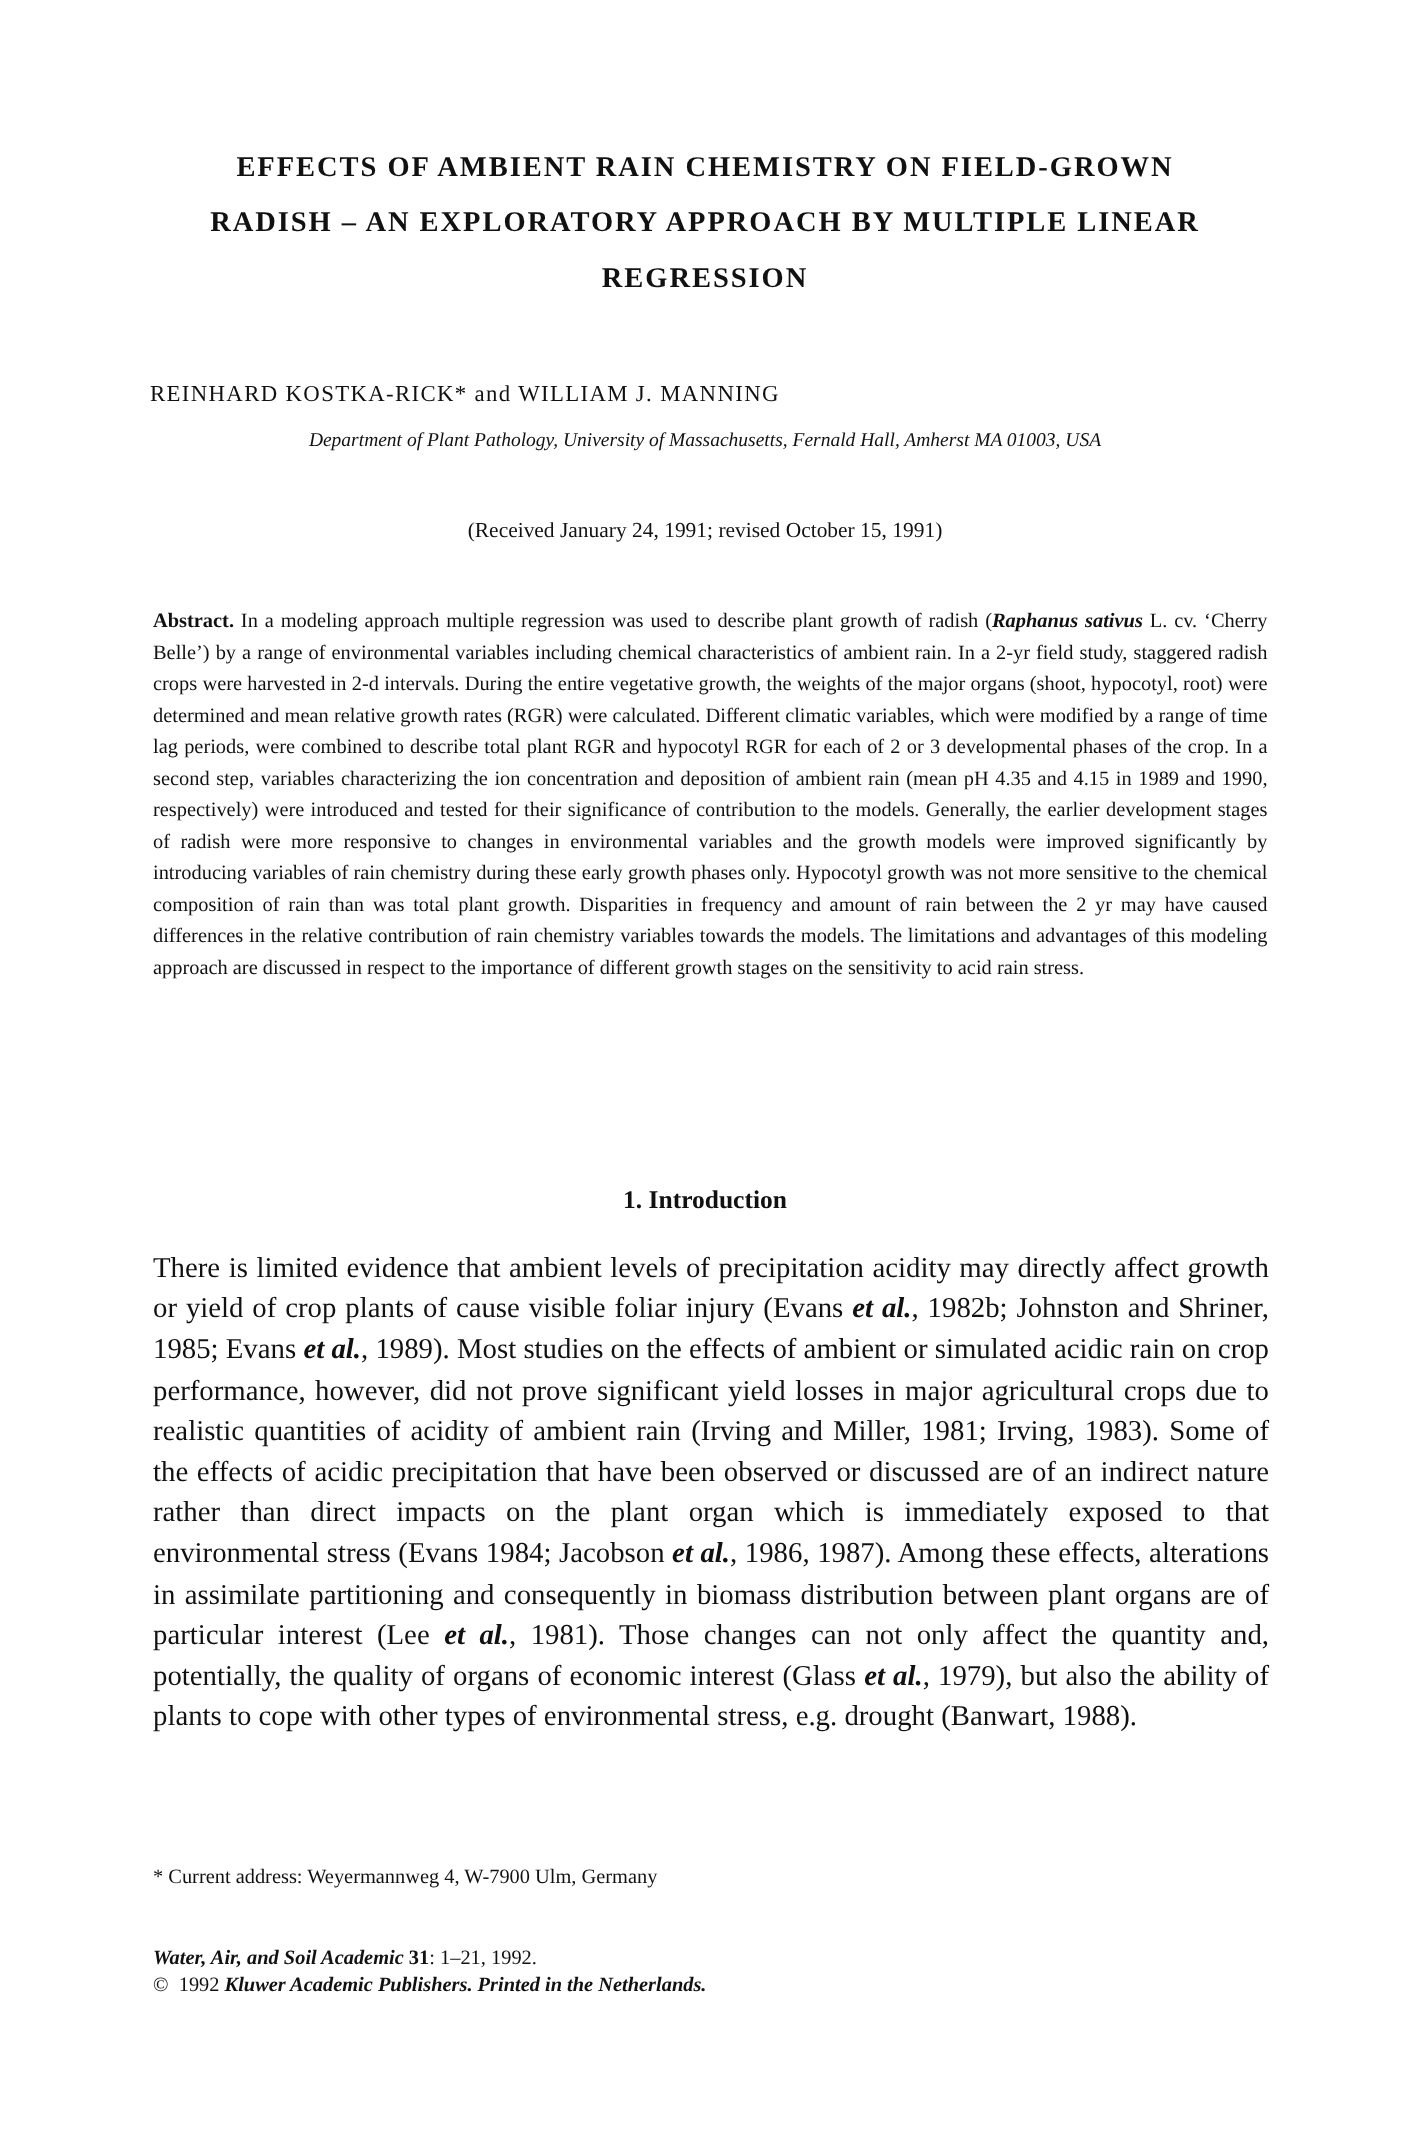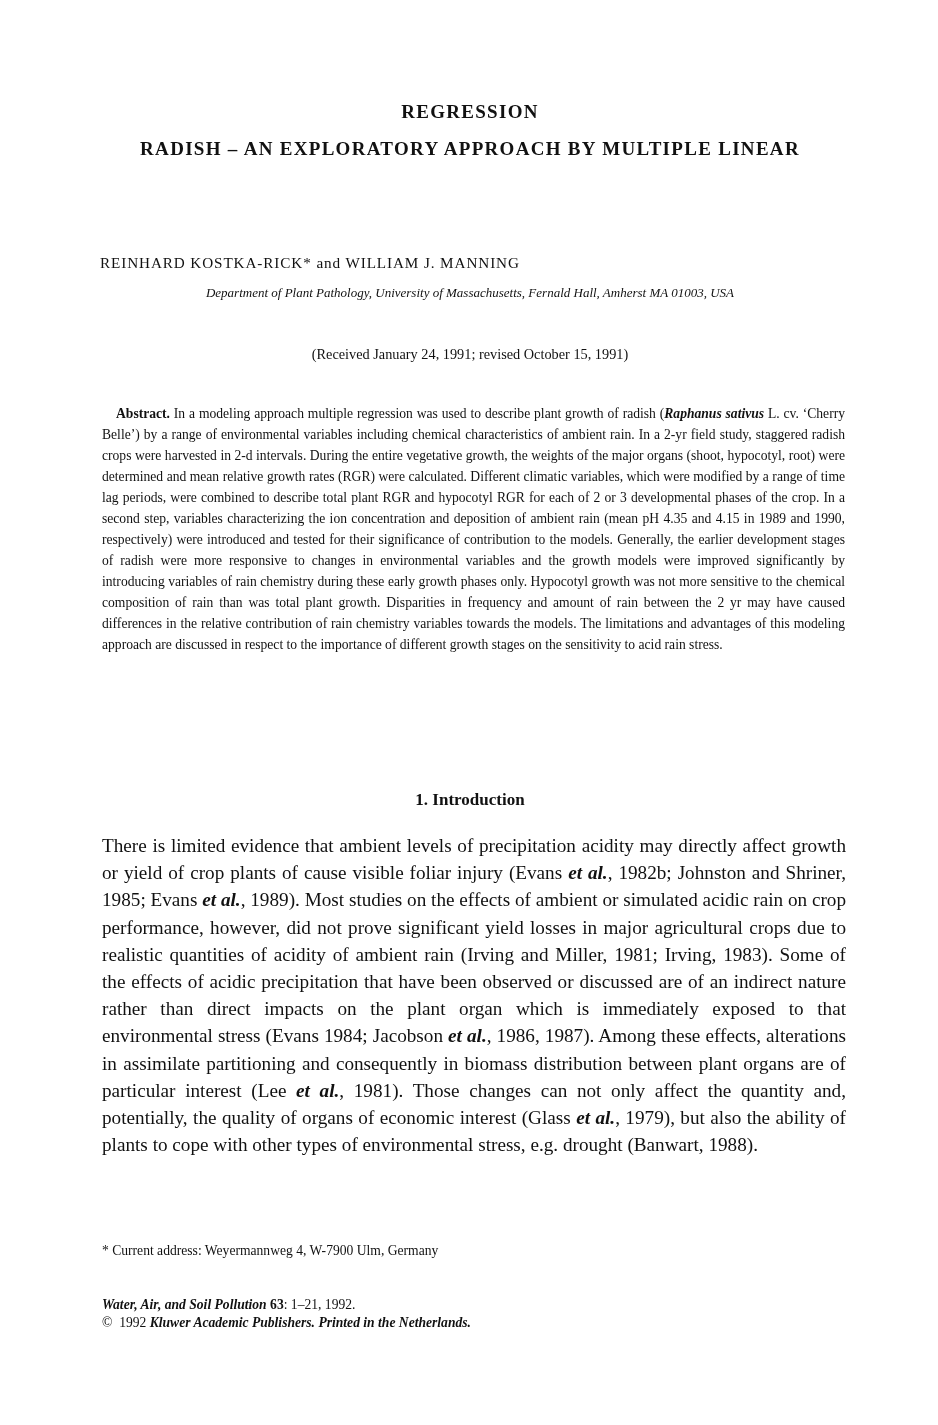--- a/index.html
+++ b/index.html
@@ -3,45 +3,46 @@
 <meta charset="utf-8">
 <style>
   html, body { margin: 0; padding: 0; background: #ffffff; }
   body { width: 938px; height: 1425px; position: relative; overflow: hidden; color: #111; font-family: "Liberation Serif", "DejaVu Serif", serif; }
   .page { position: absolute; left: 0; top: 0; width: 938px; height: 1425px; }
   .title { position: absolute; left: 100px; width: 740px; top: 93px; text-align: center; font-weight: bold; font-size: 19px; letter-spacing: 1.3px; line-height: 37px; }
   .authors { position: absolute; left: 100px; width: 740px; top: 254px; font-size: 15.2px; letter-spacing: 0.9px; }
   .affil { position: absolute; left: 100px; width: 740px; top: 285px; text-align: center; font-size: 13px; font-style: italic; }
   .received { position: absolute; left: 100px; width: 740px; top: 346px; text-align: center; font-size: 14.3px; }
   .abstract { position: absolute; left: 102px; width: 743px; top: 403px; font-size: 13.6px; line-height: 21px; text-align: justify; }
-  .abstract .lbl { font-weight: bold; margin-left: 14px; }
+  .abstract .lbl { font-weight: bold; }
   .section { position: absolute; left: 100px; width: 740px; top: 790px; text-align: center; font-weight: bold; font-size: 17px; }
   .intro { position: absolute; left: 102px; width: 744px; top: 832px; font-size: 19.2px; line-height: 27.2px; text-align: justify; }
   .footnote { position: absolute; left: 102px; top: 1243px; font-size: 13.6px; }
   .journal { position: absolute; left: 102px; top: 1296px; font-size: 13.6px; line-height: 18px; }
   i { font-style: italic; font-weight: bold; }
 </style>
 </head>
 <body>
 
 <div class="page">
   <div class="title">
+    <div>EFFECTS OF AMBIENT RAIN CHEMISTRY ON FIELD-GROWN</div>
+    <div>RADISH – AN EXPLORATORY APPROACH BY MULTIPLE LINEAR</div>
     <div>REGRESSION</div>
-    <div>RADISH – AN EXPLORATORY APPROACH BY MULTIPLE LINEAR</div>
   </div>
 
   <div class="authors">REINHARD KOSTKA-RICK* and WILLIAM J. MANNING</div>
   <div class="affil">Department of Plant Pathology, University of Massachusetts, Fernald Hall, Amherst MA 01003, USA</div>
   <div class="received">(Received January 24, 1991; revised October 15, 1991)</div>
 
   <div class="abstract"><span class="lbl">Abstract.</span><span> In a modeling approach multiple regression was used to describe plant growth of radish (</span><i>Raphanus sativus</i><span> L. cv. ‘Cherry Belle’) by a range of environmental variables including chemical characteristics of ambient rain. In a 2-yr field study, staggered radish crops were harvested in 2-d intervals. During the entire vegetative growth, the weights of the major organs (shoot, hypocotyl, root) were determined and mean relative growth rates (RGR) were calculated. Different climatic variables, which were modified by a range of time lag periods, were combined to describe total plant RGR and hypocotyl RGR for each of 2 or 3 developmental phases of the crop. In a second step, variables characterizing the ion concentration and deposition of ambient rain (mean pH 4.35 and 4.15 in 1989 and 1990, respectively) were introduced and tested for their significance of contribution to the models. Generally, the earlier development stages of radish were more responsive to changes in environmental variables and the growth models were improved significantly by introducing variables of rain chemistry during these early growth phases only. Hypocotyl growth was not more sensitive to the chemical composition of rain than was total plant growth. Disparities in frequency and amount of rain between the 2 yr may have caused differences in the relative contribution of rain chemistry variables towards the models. The limitations and advantages of this modeling approach are discussed in respect to the importance of different growth stages on the sensitivity to acid rain stress.</span></div>
 
   <div class="section">1. Introduction</div>
 
   <div class="intro"><span>There is limited evidence that ambient levels of precipitation acidity may directly affect growth or yield of crop plants of cause visible foliar injury (Evans </span><i>et al.</i><span>, 1982b; Johnston and Shriner, 1985; Evans </span><i>et al.</i><span>, 1989). Most studies on the effects of ambient or simulated acidic rain on crop performance, however, did not prove significant yield losses in major agricultural crops due to realistic quantities of acidity of ambient rain (Irving and Miller, 1981; Irving, 1983). Some of the effects of acidic precipitation that have been observed or discussed are of an indirect nature rather than direct impacts on the plant organ which is immediately exposed to that environmental stress (Evans 1984; Jacobson </span><i>et al.</i><span>, 1986, 1987). Among these effects, alterations in assimilate partitioning and consequently in biomass distribution between plant organs are of particular interest (Lee </span><i>et al.</i><span>, 1981). Those changes can not only affect the quantity and, potentially, the quality of organs of economic interest (Glass </span><i>et al.</i><span>, 1979), but also the ability of plants to cope with other types of environmental stress, e.g. drought (Banwart, 1988).</span></div>
 
   <div class="footnote">*  Current address: Weyermannweg 4, W-7900 Ulm, Germany</div>
 
   <div class="journal">
-    <div><i>Water, Air, and Soil Pollution</i> <b>63</b><span>: 1–21, 1992.</span></div>
+    <div><i>Water, Air, and Soil Academic</i> <b>31</b><span>: 1–21, 1992.</span></div>
     <div><span>©</span>&nbsp; <span>1992</span> <i>Kluwer Academic Publishers. Printed in the Netherlands.</i></div>
   </div>
 </div>
 
 </body></html>

